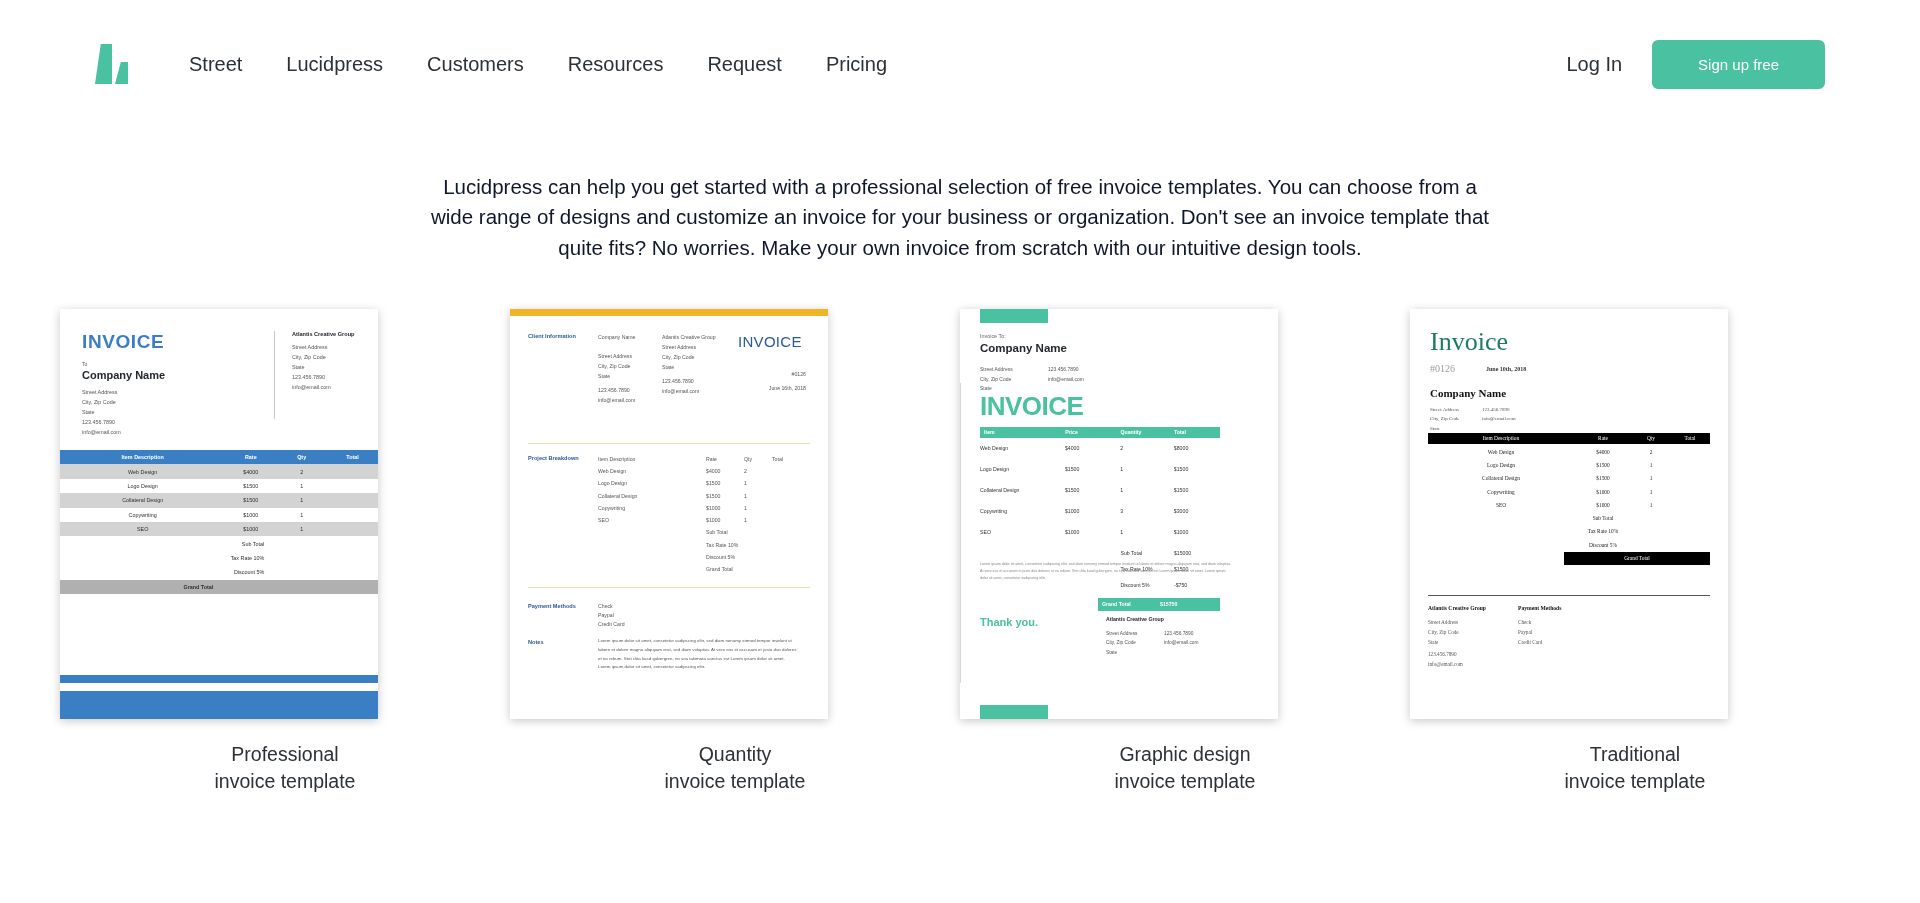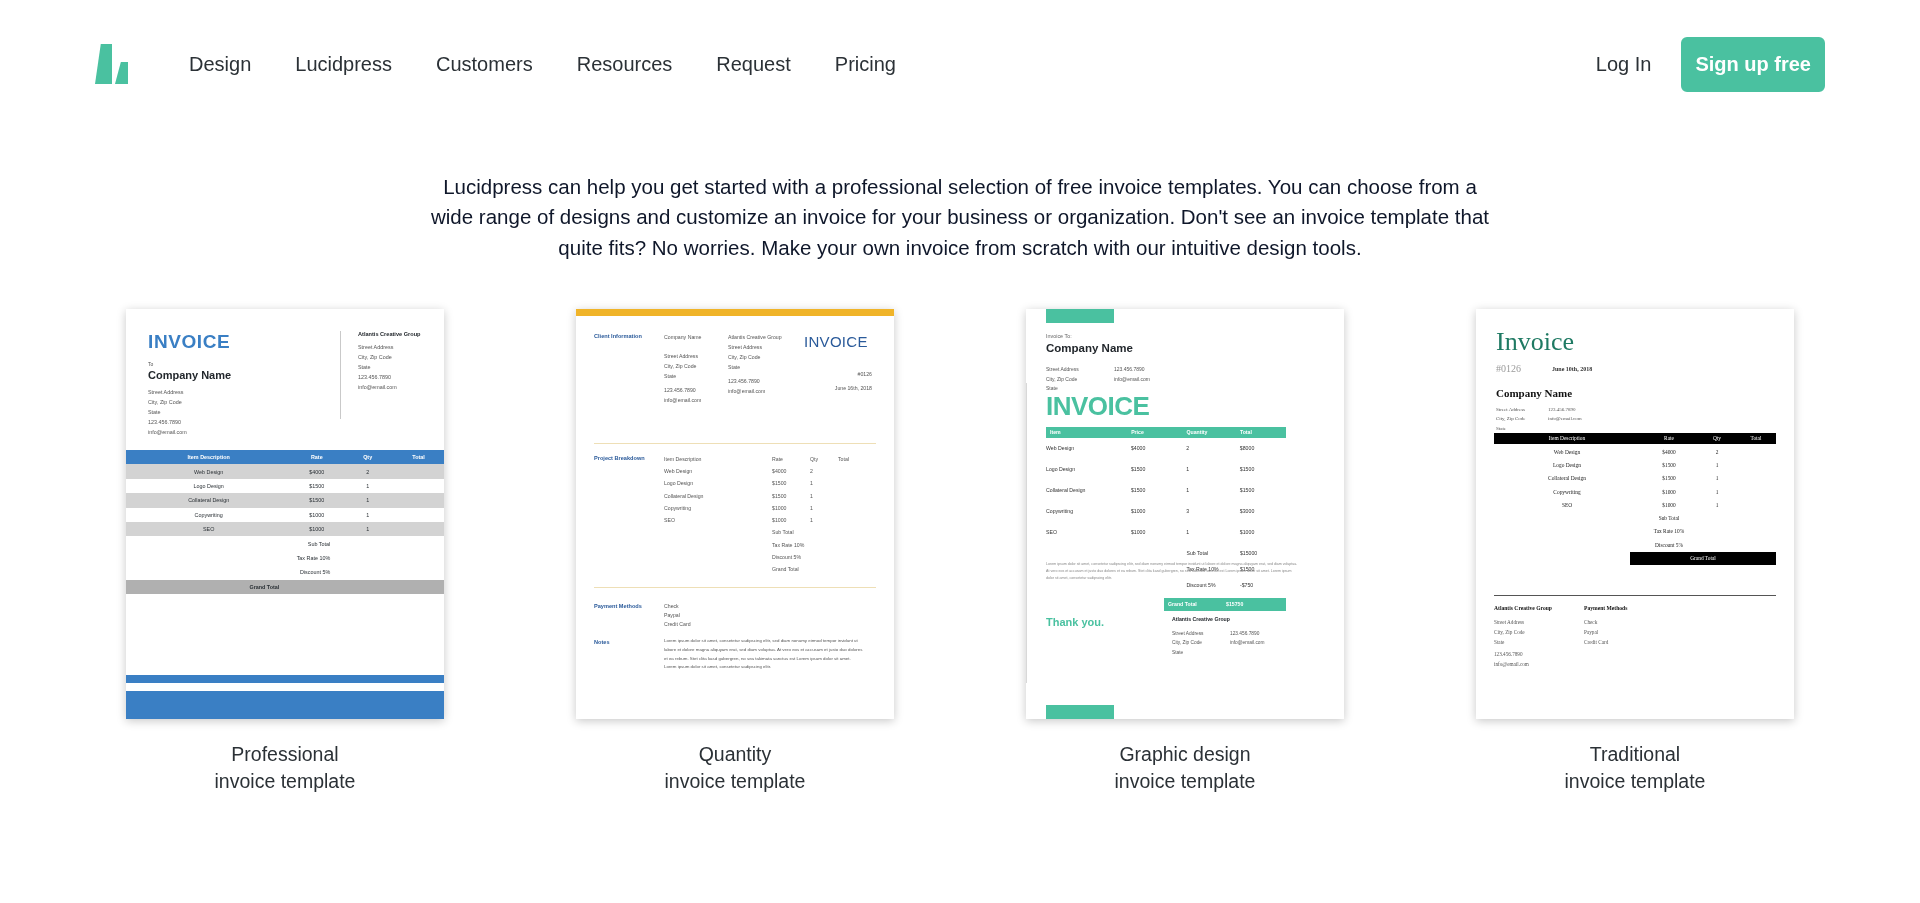--- a/index.html
+++ b/index.html
@@ -39,22 +39,22 @@
 
   .nav { display: flex; align-items: center; margin-left: 38px; }
   .nav-item {
     font-size: 20px; color: #2b3136;
     padding: 10px 22px; cursor: pointer; white-space: nowrap;
   }
 
   .header-right { margin-left: auto; display: flex; align-items: center; gap: 18px; }
   .login-link { font-size: 20px; color: #2b3136; cursor: pointer; padding: 8px 12px; }
   .btn {
-    font-size: 20px; font-weight: 700; border-radius: 6px;
-    padding: 14px 12px; cursor: pointer; white-space: nowrap;
+    font-size: 15px; font-weight: 400; border-radius: 6px;
+    padding: 14px 44px; cursor: pointer; white-space: nowrap;
     font-family: "Liberation Sans", sans-serif;
   }
   .btn-primary { background: #4ac1a0; color: #ffffff; border: 2px solid #4ac1a0; }
   .btn-outline { background: #ffffff; color: #22272c; border: 2px solid #cfeae1; }
 
   
   .hero { text-align: center; padding: 6px 0 0; }
   .hero h1 {
     font-size: 42px; font-weight: 700; color: #2b3136;
     letter-spacing: -0.3px;
@@ -64,21 +64,21 @@
     font-size: 20.5px; line-height: 1.48; color: #0f172a;
   }
 
   
   .grid {
     margin-top: 46px;
     display: grid;
     grid-template-columns: repeat(4, 1fr);
     padding: 0 60px;
   }
-  .cell { display: flex; flex-direction: column; align-items: center; }
+  .cell { display: flex; flex-direction: column; }
   .card {
     width: 318px; height: 410px;
     background: #fff;
     box-shadow: 0 2px 9px rgba(0,0,0,.22);
     overflow: hidden;
     position: relative;
     cursor: pointer;
   }
   .caption {
     margin-top: 22px; text-align: center;
@@ -178,21 +178,21 @@
 
 <div class="header">
   <div class="brand">
     <span class="brand-mark">
       <span class="bar-a"></span>
         <span class="bar-b"></span>
     </span>
   </div>
 
   <nav class="nav">
-    <span class="nav-item">Design</span>
+    <span class="nav-item">Street</span>
     <span class="nav-item">Lucidpress</span>
     <span class="nav-item">Customers</span>
     <span class="nav-item">Resources</span>
     <span class="nav-item">Request</span>
     <span class="nav-item">Pricing</span>
   </nav>
 
   <div class="header-right">
     <span class="login-link">Log In</span>
     <button class="btn btn-primary">Sign up free</button>

